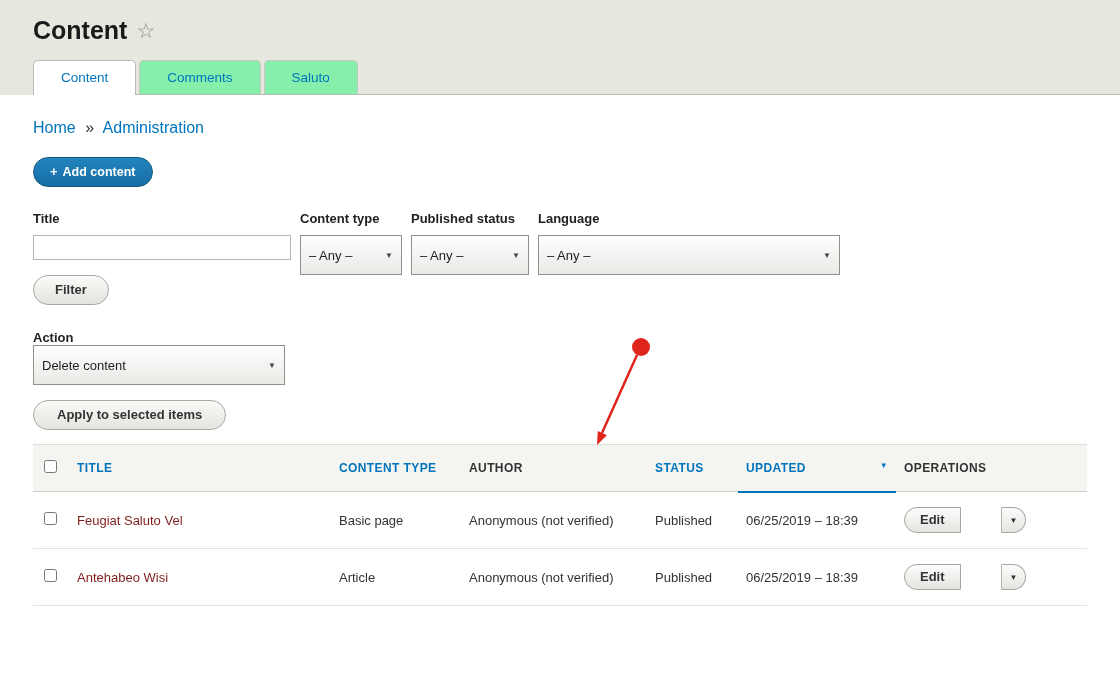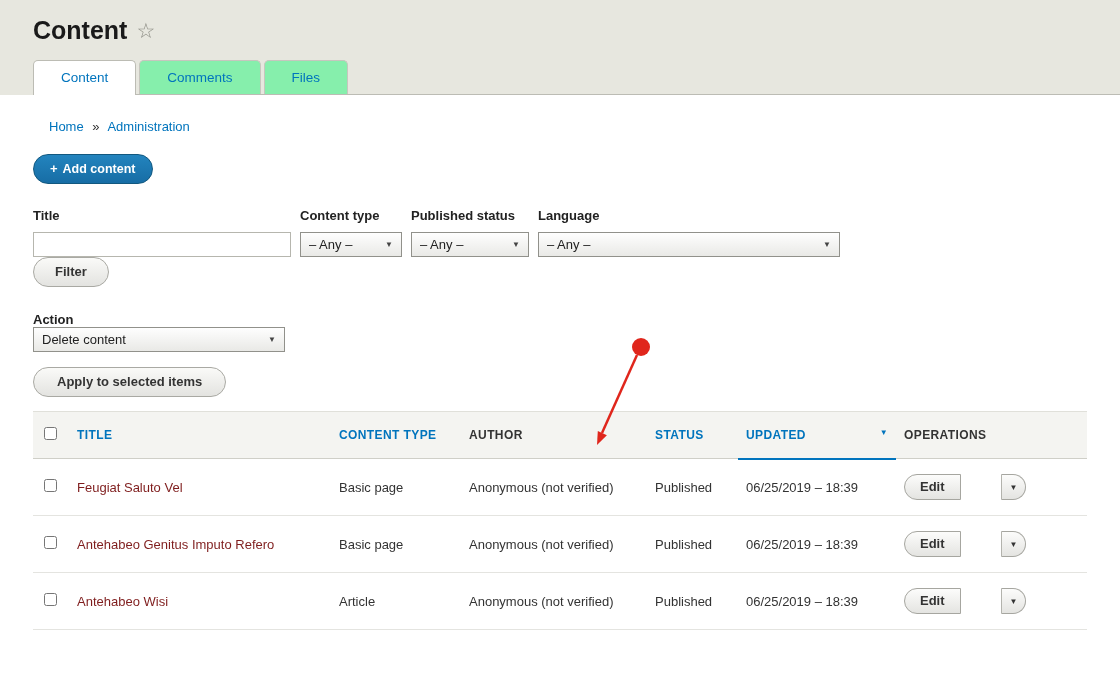--- a/index.html
+++ b/index.html
@@ -29,21 +29,21 @@
     border-radius: 5px 5px 0 0; margin-right: 3px; text-decoration: none;
   }
   .tab.active {
     background: #fff; border-color: #bcbcb4;
     margin-bottom: -1px; padding-bottom: 10px;
   }
 
   
   main { padding: 0 33px; }
 
-  .breadcrumb { margin-top: 24px; font-size: 13px; color: #333; margin-left: 16px; }
+  .breadcrumb { margin-top: 24px; font-size: 16px; color: #333; }
   .breadcrumb a { color: #0074bd; text-decoration: none; cursor: pointer; }
   .breadcrumb .sep { margin: 0 5px; }
 
   .btn-primary {
     margin-top: 20px; display: inline-flex; align-items: center; gap: 5px;
     background: linear-gradient(#2384be, #176da5);
     border: 1px solid #12587f; color: #fff;
     border-radius: 20px; padding: 6px 16px 7px;
     font-weight: bold; font-size: 12.5px; font-family: inherit; cursor: pointer;
   }
@@ -53,21 +53,21 @@
   .field { display: flex; flex-direction: column; }
   .field > label, .action-block > label {
     font-weight: bold; font-size: 13px; color: #222; margin-bottom: 9px;
   }
   input.text-input {
     width: 258px; height: 25px; border: 1px solid #b6b6ae;
     padding: 0 7px; font-size: 13px; font-family: inherit; background: #fff;
   }
   .select {
     display: flex; align-items: center; justify-content: space-between;
-    height: 25px; padding: 0 8px; font-size: 13px; color: #222;
+    height: 40px; padding: 0 8px; font-size: 13px; color: #222;
     border: 1px solid #91918b; background: linear-gradient(#fefefe, #e9e9e6);
     cursor: pointer;
   }
   .select .select-arrow { font-size: 8px; color: #444; margin-left: 10px; }
   .w-type { width: 102px; }
   .w-status { width: 118px; }
   .w-lang { width: 302px; }
   .w-action { width: 252px; }
 
   .btn {
@@ -126,21 +126,21 @@
 <body>
 
 <header class="page-header">
   <div class="title-row">
     <h1>Content</h1>
     <span class="star-icon">☆</span>
   </div>
   <nav class="tabs">
     <a class="tab active">Content</a>
     <a class="tab">Comments</a>
-    <a class="tab">Files</a>
+    <a class="tab">Saluto</a>
   </nav>
 </header>
 
 <main>
   <nav class="breadcrumb">
     <a>Home</a>
     <span class="sep">»</span>
     <a>Administration</a>
   </nav>
 
@@ -216,34 +216,20 @@
         <td>06/25/2019 – 18:39</td>
         <td>
           <span class="split-btn">
             <button class="edit-part">Edit</button>
             <button class="toggle-part">▼</button>
           </span>
         </td>
       </tr>
       <tr>
         <td class="col-check"><input type="checkbox" style=""></td>
-        <td class="cell-title"><a>Antehabeo Genitus Imputo Refero</a></td>
-        <td>Basic page</td>
-        <td>Anonymous (not verified)</td>
-        <td>Published</td>
-        <td>06/25/2019 – 18:39</td>
-        <td>
-          <span class="split-btn">
-            <button class="edit-part">Edit</button>
-            <button class="toggle-part">▼</button>
-          </span>
-        </td>
-      </tr>
-      <tr>
-        <td class="col-check"><input type="checkbox" style=""></td>
         <td class="cell-title"><a>Antehabeo Wisi</a></td>
         <td>Article</td>
         <td>Anonymous (not verified)</td>
         <td>Published</td>
         <td>06/25/2019 – 18:39</td>
         <td>
           <span class="split-btn">
             <button class="edit-part">Edit</button>
             <button class="toggle-part">▼</button>
           </span>

